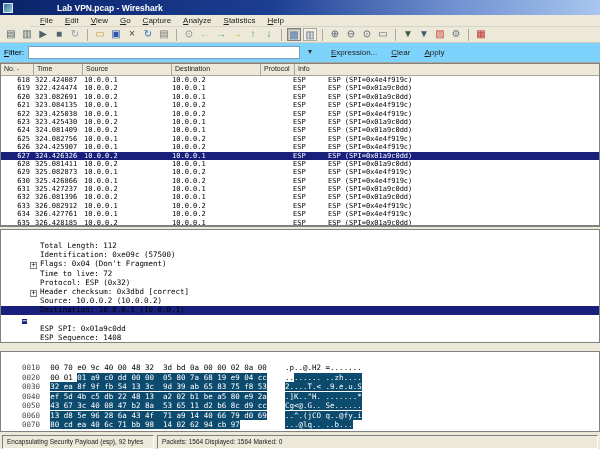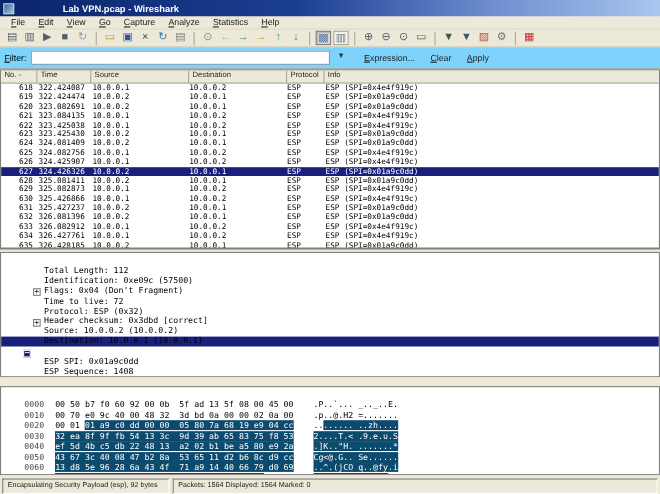--- a/index.html
+++ b/index.html
@@ -6,21 +6,21 @@
   html,body { width:600px; height:449px; overflow:hidden; }
   body { font-family:"Liberation Sans", sans-serif; background:#ece9d8; position:relative; }
 
   
   .titlebar { height:15px; background:linear-gradient(to right,#0a246a 0%,#1c3e92 45%,#6f8fd0 75%,#a8c6ee 100%);
     display:flex; align-items:center; padding:0 3px;gap:40px; }
   .app-icon { width:10px; height:10px; background:linear-gradient(135deg,#3a6ea5,#9cc); border:1px solid #dfe7f2; margin-right:4px; flex:none; }
   .title-text { color:#fff; font-weight:bold; font-size:8.5px; white-space:nowrap; }
 
   
-  .menubar { height:12px; background:#ece9d8; border-bottom:1px solid #d8d4c8; display:flex; align-items:center; padding-left:4px; }
+  .menubar { height:12px; background:#ece9d8; border-bottom:1px solid #d8d4c8; display:flex; align-items:center; padding-left:4px;margin-left:30px; }
   .menu-item { font-size:8px; color:#222; padding:0 6px; display:inline-block; cursor:default; }
   .menu-item::first-letter { text-decoration:underline; }
 
   
   .toolbar { height:16px; background:#ece9d8; border-bottom:1px solid #cfcbbd; display:flex; align-items:center; padding-left:3px; }
   .tbtn { width:14px; height:13px; font-size:10px; line-height:12px; text-align:center; margin:0 1px; cursor:default; }
   .tbtn.toggle { border:1px solid #aca899; background:#f4f2e8; }
   .tbtn.pressed { border:1px solid #808080; background:#dcd8cc; box-shadow:inset 1px 1px 1px #b8b4a8; }
   .tsep { width:1px; height:12px; background:#aca899; margin:0 4px; }
 
@@ -34,21 +34,21 @@
   .flat-btn::first-letter { text-decoration:underline; }
 
   
   .packet-list { height:164px; background:#fff; border:1px solid #808080; border-bottom:2px solid #808080; overflow:hidden; }
   .plist-header { display:flex; height:12px; background:#ece9d8; }
   .hcell { font-size:7px; color:#222; border-right:1px solid #aca899; border-bottom:1px solid #aca899; padding:1px 0 0 3px; overflow:hidden; white-space:nowrap; }
   .h-no{width:33px;} .h-time{width:49px;} .h-src{width:89px;} .h-dst{width:89px;} .h-proto{width:34px;} .h-info{flex:1; border-right:none;}
   .prow { display:flex; height:8.4px; font-family:"DejaVu Sans Mono", monospace; font-size:7px; line-height:8.4px; white-space:nowrap; color:#000; }
   .prow span{ overflow:hidden; }
   .c-no{width:31px; text-align:right; padding-right:2px;} .c-time{width:49px; padding-left:3px;} .c-src{width:89px; padding-left:3px;}
-  .c-dst{width:89px; padding-left:2px;} .c-proto{width:34px; padding-left:2px;} .c-info{flex:1; padding-left:3px;}
+  .c-dst{width:89px; padding-left:2px;} .c-proto{width:34px; padding-left:2px;margin-left:32px;} .c-info{flex:1; padding-left:3px;}
   .prow.sel { background:#18207c; color:#fff; }
 
   
   .details-pane { height:114px; background:#fff; border:1px solid #808080; padding-top:2px; overflow:hidden; }
   .dline { height:9.2px; font-family:"DejaVu Sans Mono", monospace; font-size:7.5px; line-height:9px; white-space:pre; color:#000; }
   .dline.lvl1 { padding-left:11px; }
   .dline.lvl1.noexp { padding-left:21px; }
   .dline.lvl0 { padding-left:2px; }
   .expander { display:inline-block; width:7px; height:7px; border:1px solid #808080; background:#fff; font-size:7px; line-height:5px; text-align:center; margin-right:3px; vertical-align:-1px; }
   .dline.sel { background:#18207c; color:#fff; font-weight:bold; }
@@ -353,23 +353,20 @@
   </div>
 
   <div class="dline lvl1 noexp">
     <span class="dtext">ESP Sequence: 1408</span>
   </div>
 </div>
 
 <div class="pane-gap"></div>
 
 <div class="hex-pane">
-  <div class="hrow">
-    <span class="hoff">0000</span><span class="hpre">00 50 b7 f0 60 92 00 0b  5f ad 13 5f 08 00 45 00</span><span class="hsel"></span><span class="hpad">    </span><span class="hapre">.P..`... _.._..E.</span><span class="hasel hsel"></span>
-  </div>
 
   <div class="hrow">
     <span class="hoff">0010</span><span class="hpre">00 70 e0 9c 40 00 48 32  3d bd 0a 00 00 02 0a 00</span><span class="hsel"></span><span class="hpad">    </span><span class="hapre">.p..@.H2 =.......</span><span class="hasel hsel"></span>
   </div>
 
   <div class="hrow">
     <span class="hoff">0020</span><span class="hpre">00 01 </span><span class="hsel">01 a9 c0 dd 00 00  05 80 7a 68 19 e9 04 cc</span><span class="hpad">    </span><span class="hapre">..</span><span class="hasel hsel">...... ..zh....</span>
   </div>
 
   <div class="hrow">

